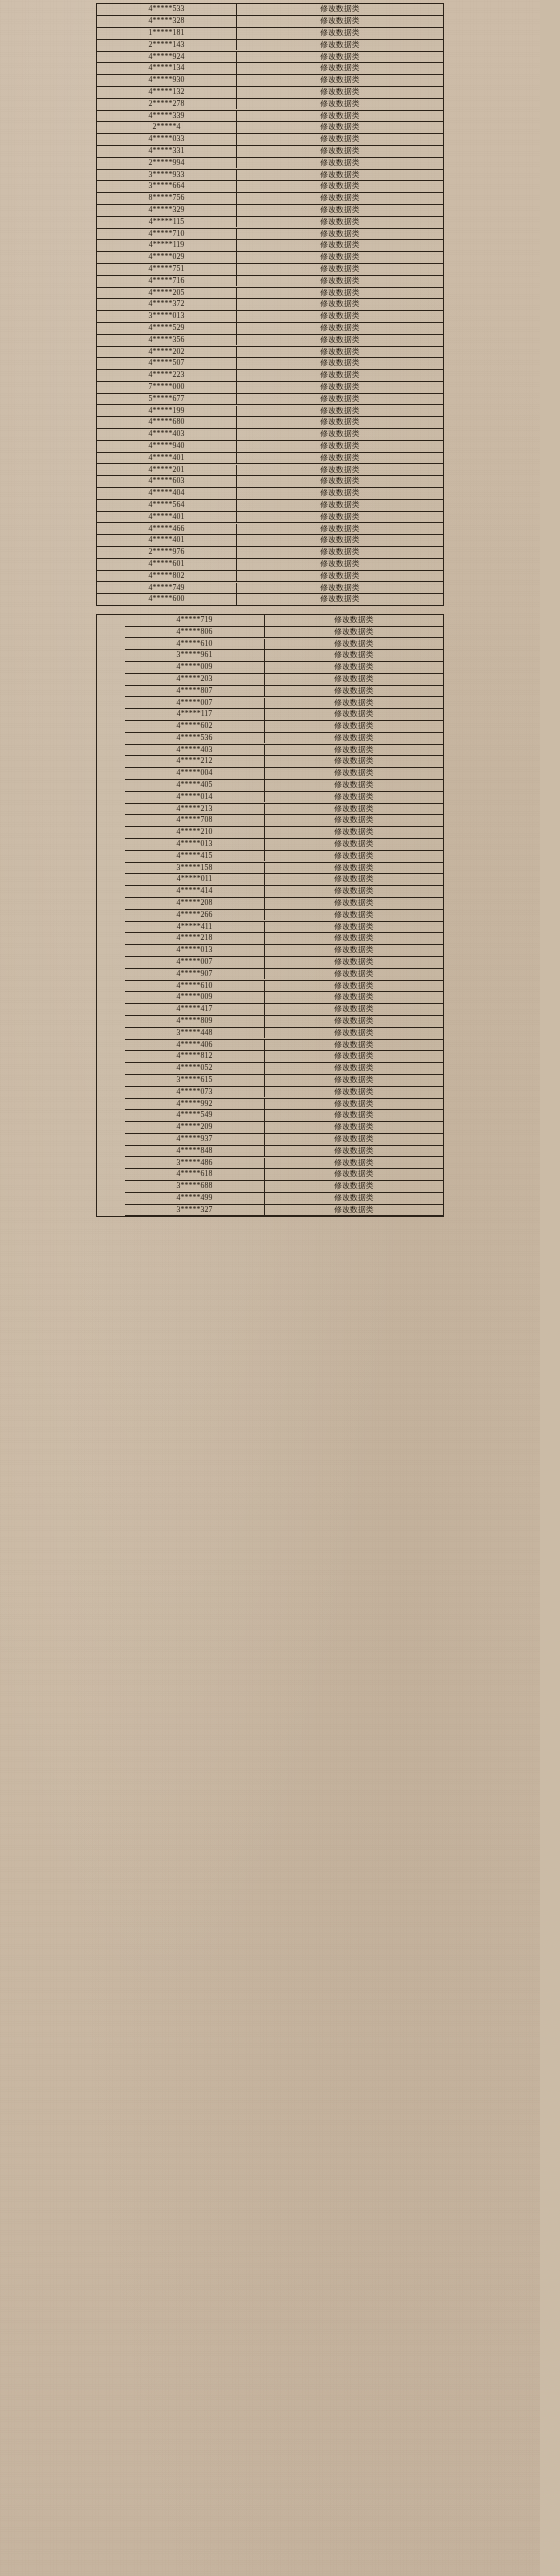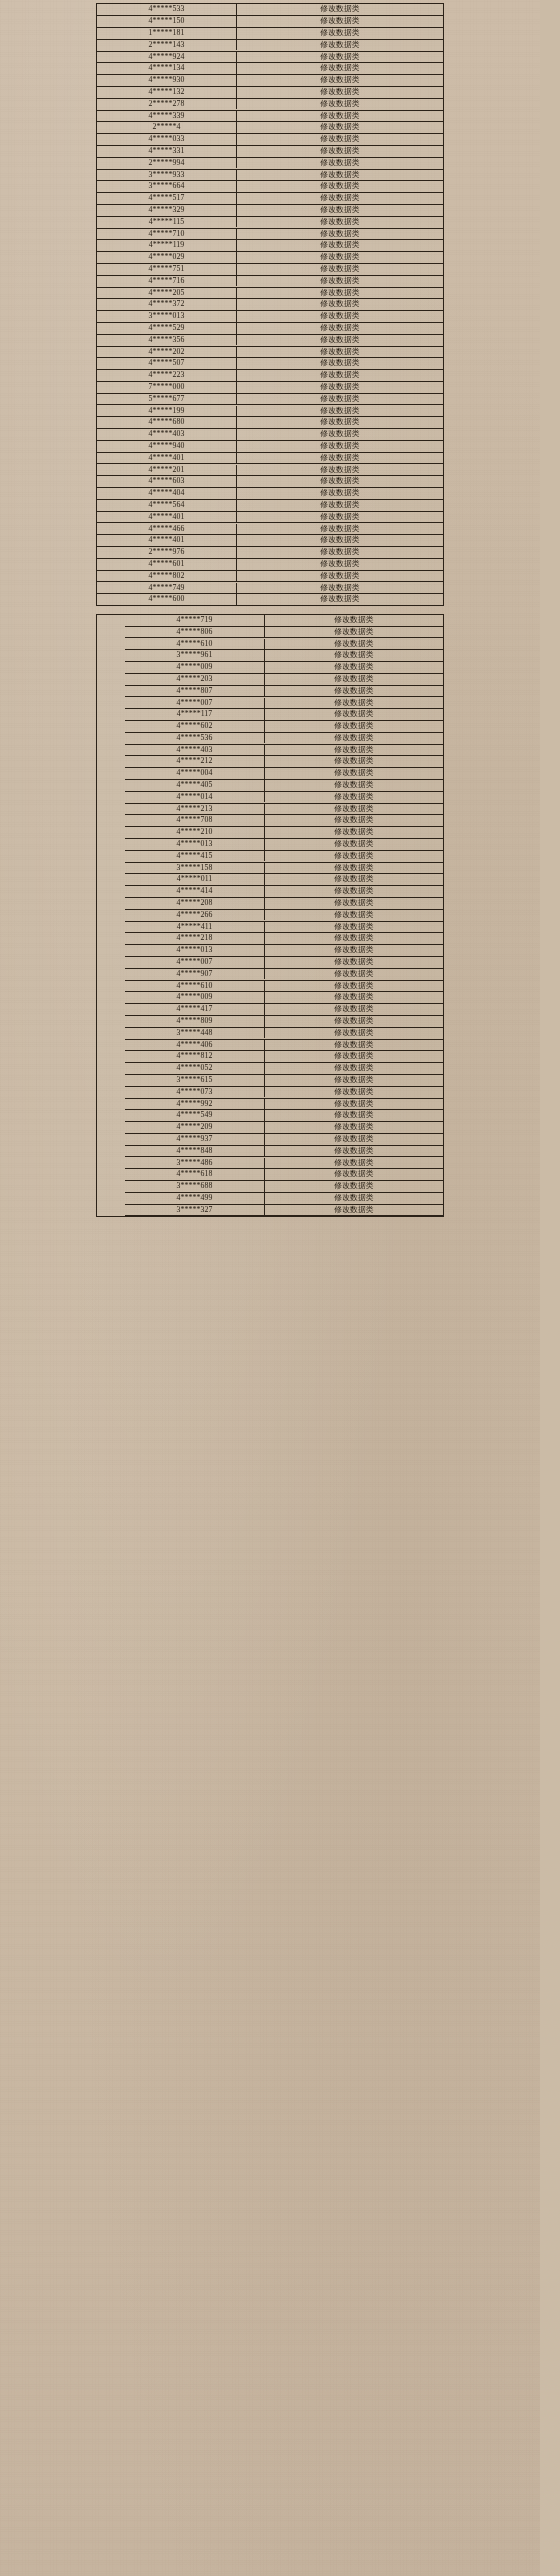--- a/index.html
+++ b/index.html
@@ -85,21 +85,21 @@
 
 <div class="page">
   <div class="texture"></div>
   <div id="tables-root">
       <div class="table-block">
         <div class="row">
           <div class="cell id">4*****533</div>
           <div class="cell type">修改数据类</div>
         </div>
         <div class="row">
-          <div class="cell id">4*****150</div>
+          <div class="cell id">4*****328</div>
           <div class="cell type">修改数据类</div>
         </div>
         <div class="row">
           <div class="cell id">1*****181</div>
           <div class="cell type">修改数据类</div>
         </div>
         <div class="row">
           <div class="cell id">2*****143</div>
           <div class="cell type">修改数据类</div>
         </div>
@@ -145,21 +145,21 @@
         </div>
         <div class="row">
           <div class="cell id">3*****933</div>
           <div class="cell type">修改数据类</div>
         </div>
         <div class="row">
           <div class="cell id">3*****664</div>
           <div class="cell type">修改数据类</div>
         </div>
         <div class="row">
-          <div class="cell id">4*****517</div>
+          <div class="cell id">8*****756</div>
           <div class="cell type">修改数据类</div>
         </div>
         <div class="row">
           <div class="cell id">4*****329</div>
           <div class="cell type">修改数据类</div>
         </div>
         <div class="row">
           <div class="cell id">4*****115</div>
           <div class="cell type">修改数据类</div>
         </div>

